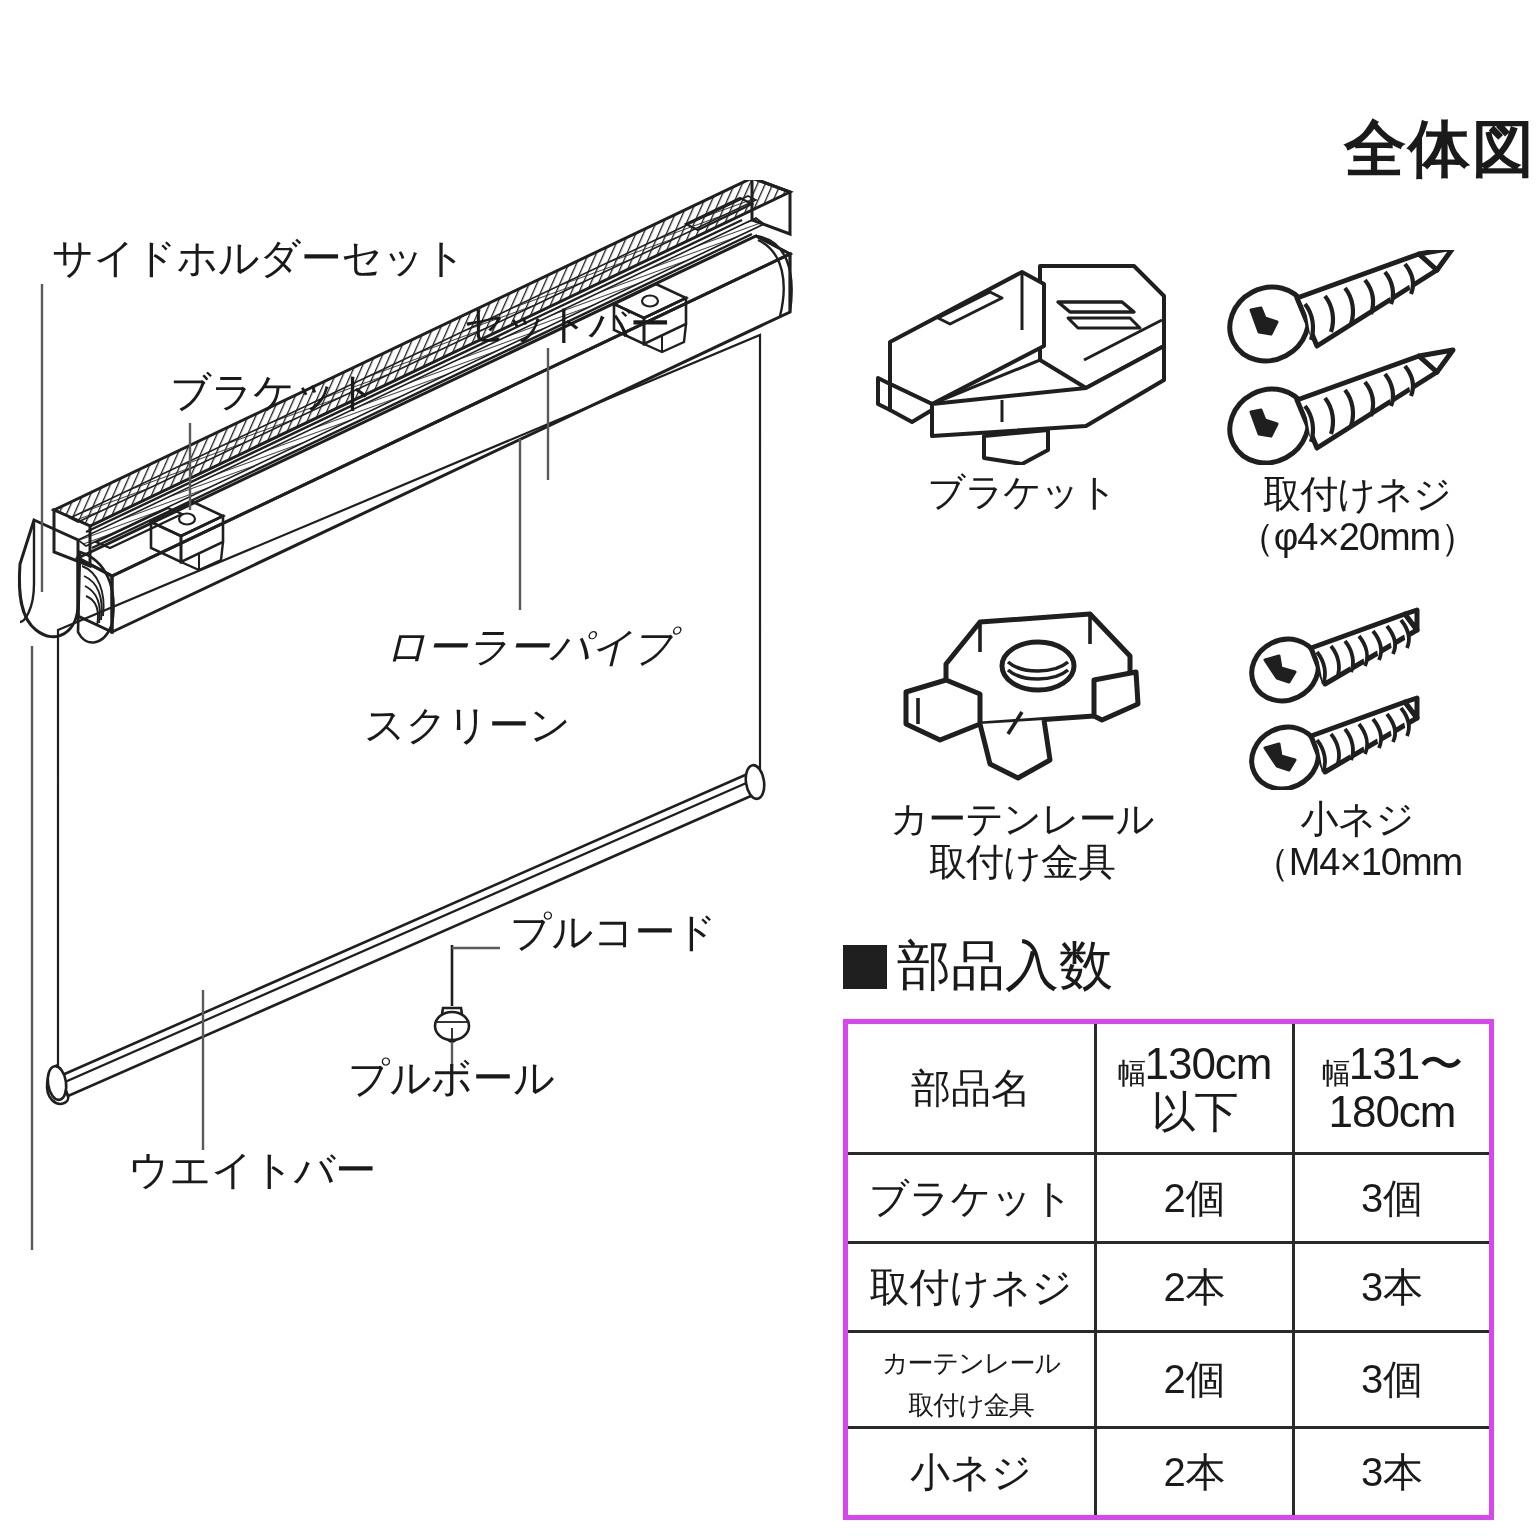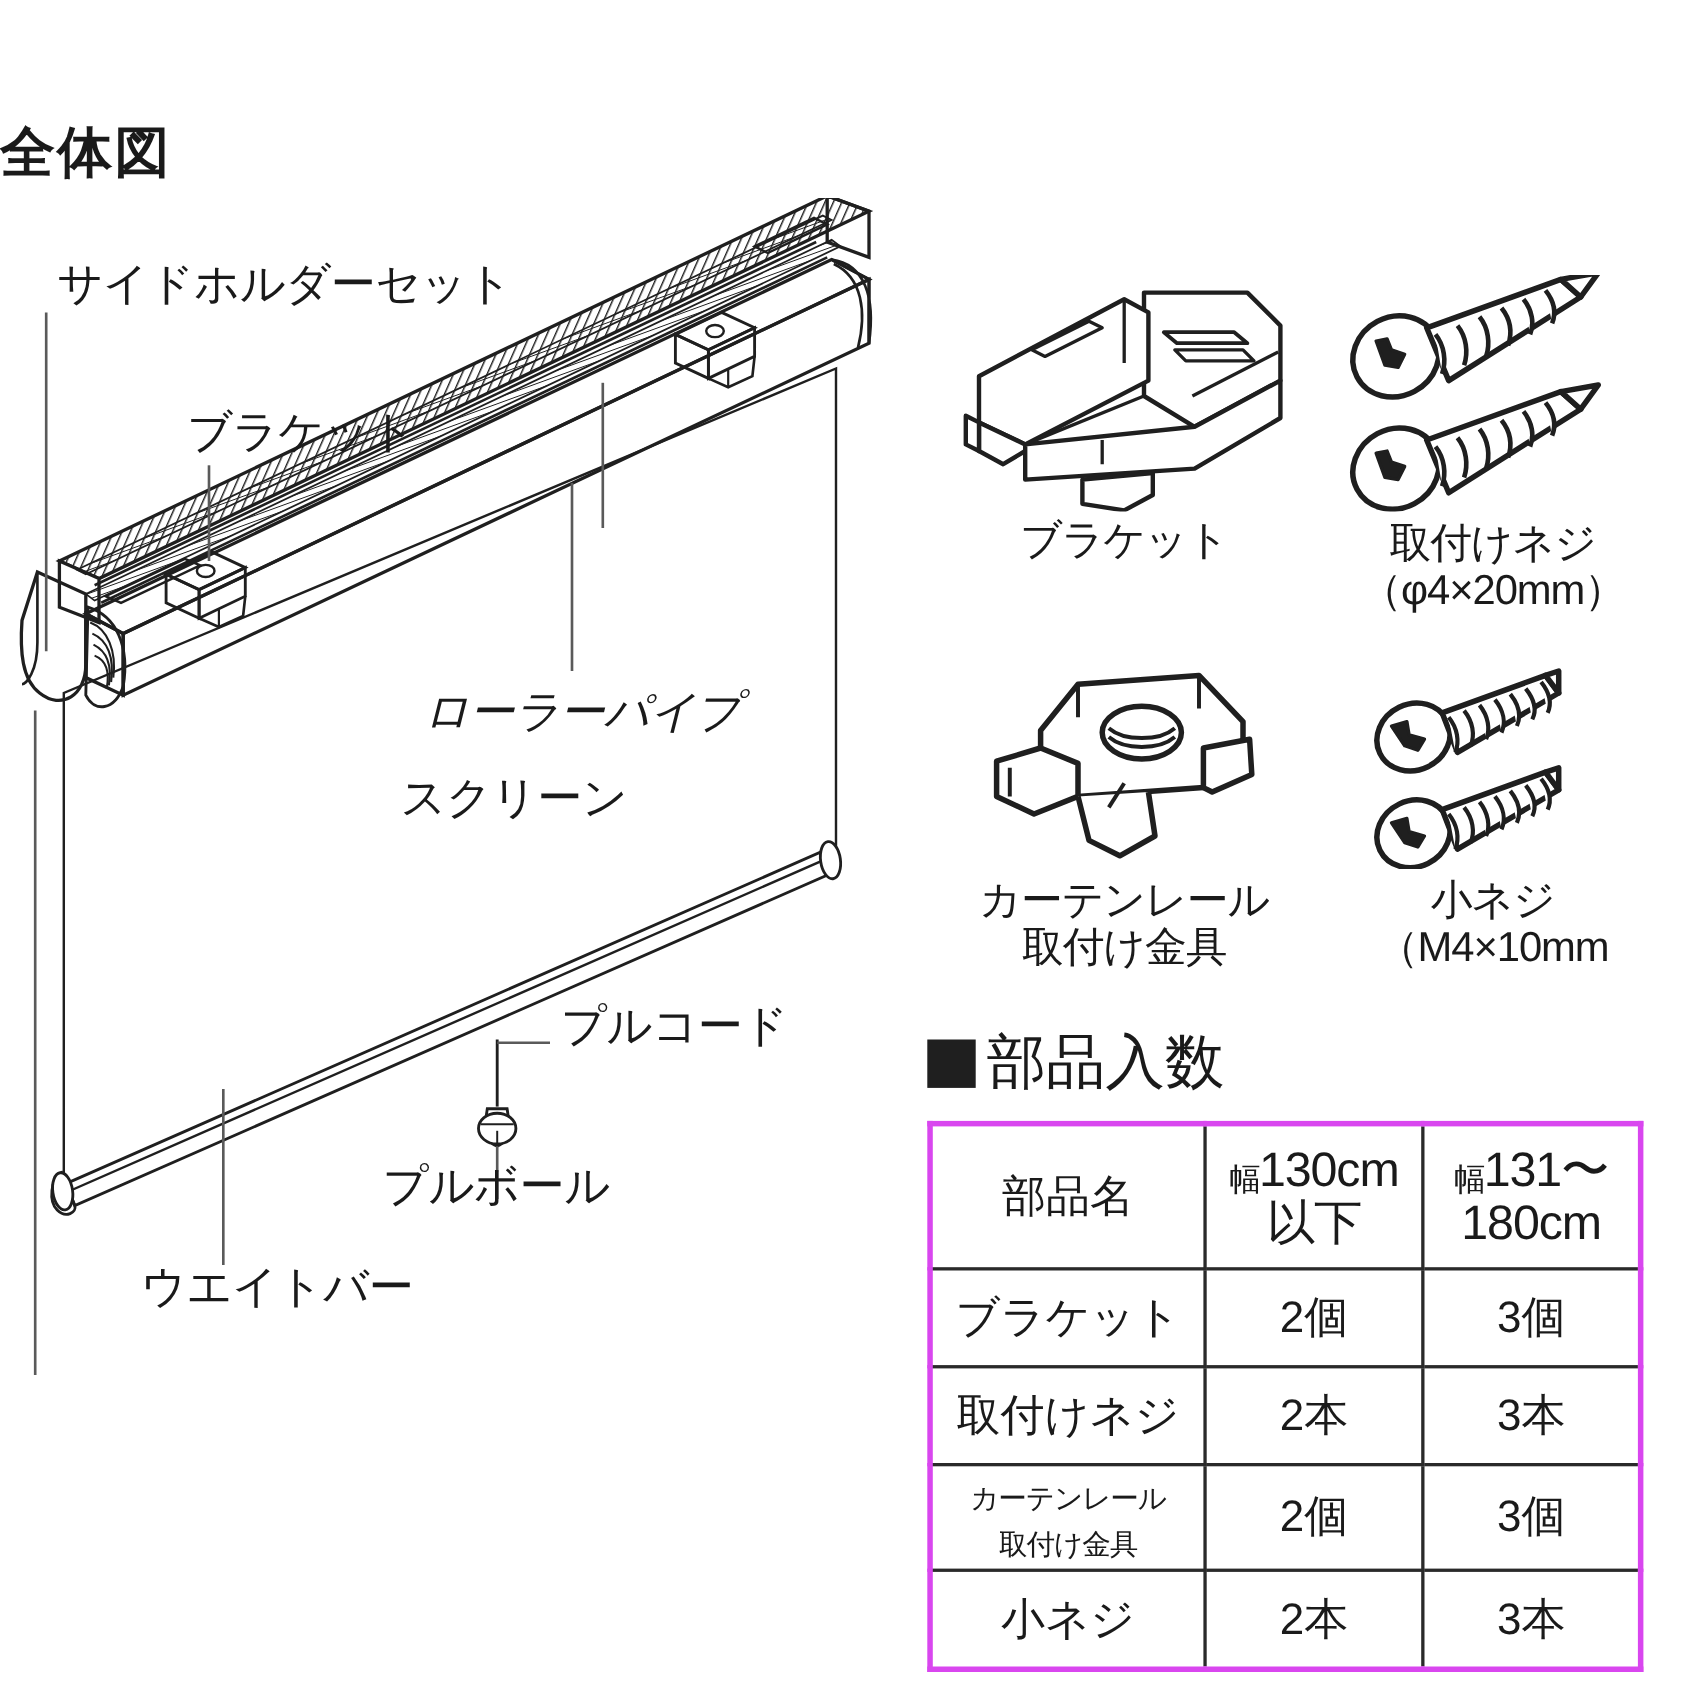--- a/index.html
+++ b/index.html
@@ -10,26 +10,25 @@
     overflow:hidden;
     position:relative;
   }
   #root{position:absolute;inset:0;}
 
   .abs{position:absolute;}
 
   
   #title{
     left:0;right:0;top:118px;
-    text-align:left;
-    font-size:50px;
+    text-align:right;
+    font-size:62px;
     font-weight:700;
     letter-spacing:2px;
     line-height:1;
-    font-family:Liberation Mono, monospace;
   }
 
   
   .lbl{
     font-size:41px;
     line-height:1.12;
     white-space:nowrap;
     font-weight:400;
     letter-spacing:-0.5px;
   }
@@ -213,20 +212,21 @@
         <path d="M452 862 L452 910"></path>
 
         <path d="M203 810 L203 970"></path>
 
         <path d="M32 466 L32 1070"></path>
       </g>
     </svg>
   </div>
 
   <div class="abs lbl" id="lb-side">サイドホルダーセット</div>
+  <div class="abs lbl" id="lb-setbar">セットバー</div>
   <div class="abs lbl" id="lb-bracket">ブラケット</div>
   <div class="abs lbl" id="lb-roller">ローラーパイプ</div>
   <div class="abs lbl" id="lb-screen">スクリーン</div>
   <div class="abs lbl" id="lb-pull">プルコード</div>
   <div class="abs lbl" id="lb-ball">プルボール</div>
   <div class="abs lbl" id="lb-weight">ウエイトバー</div>
 
   <div class="abs" id="parts">
 
     <div class="part" id="part-bracket">

